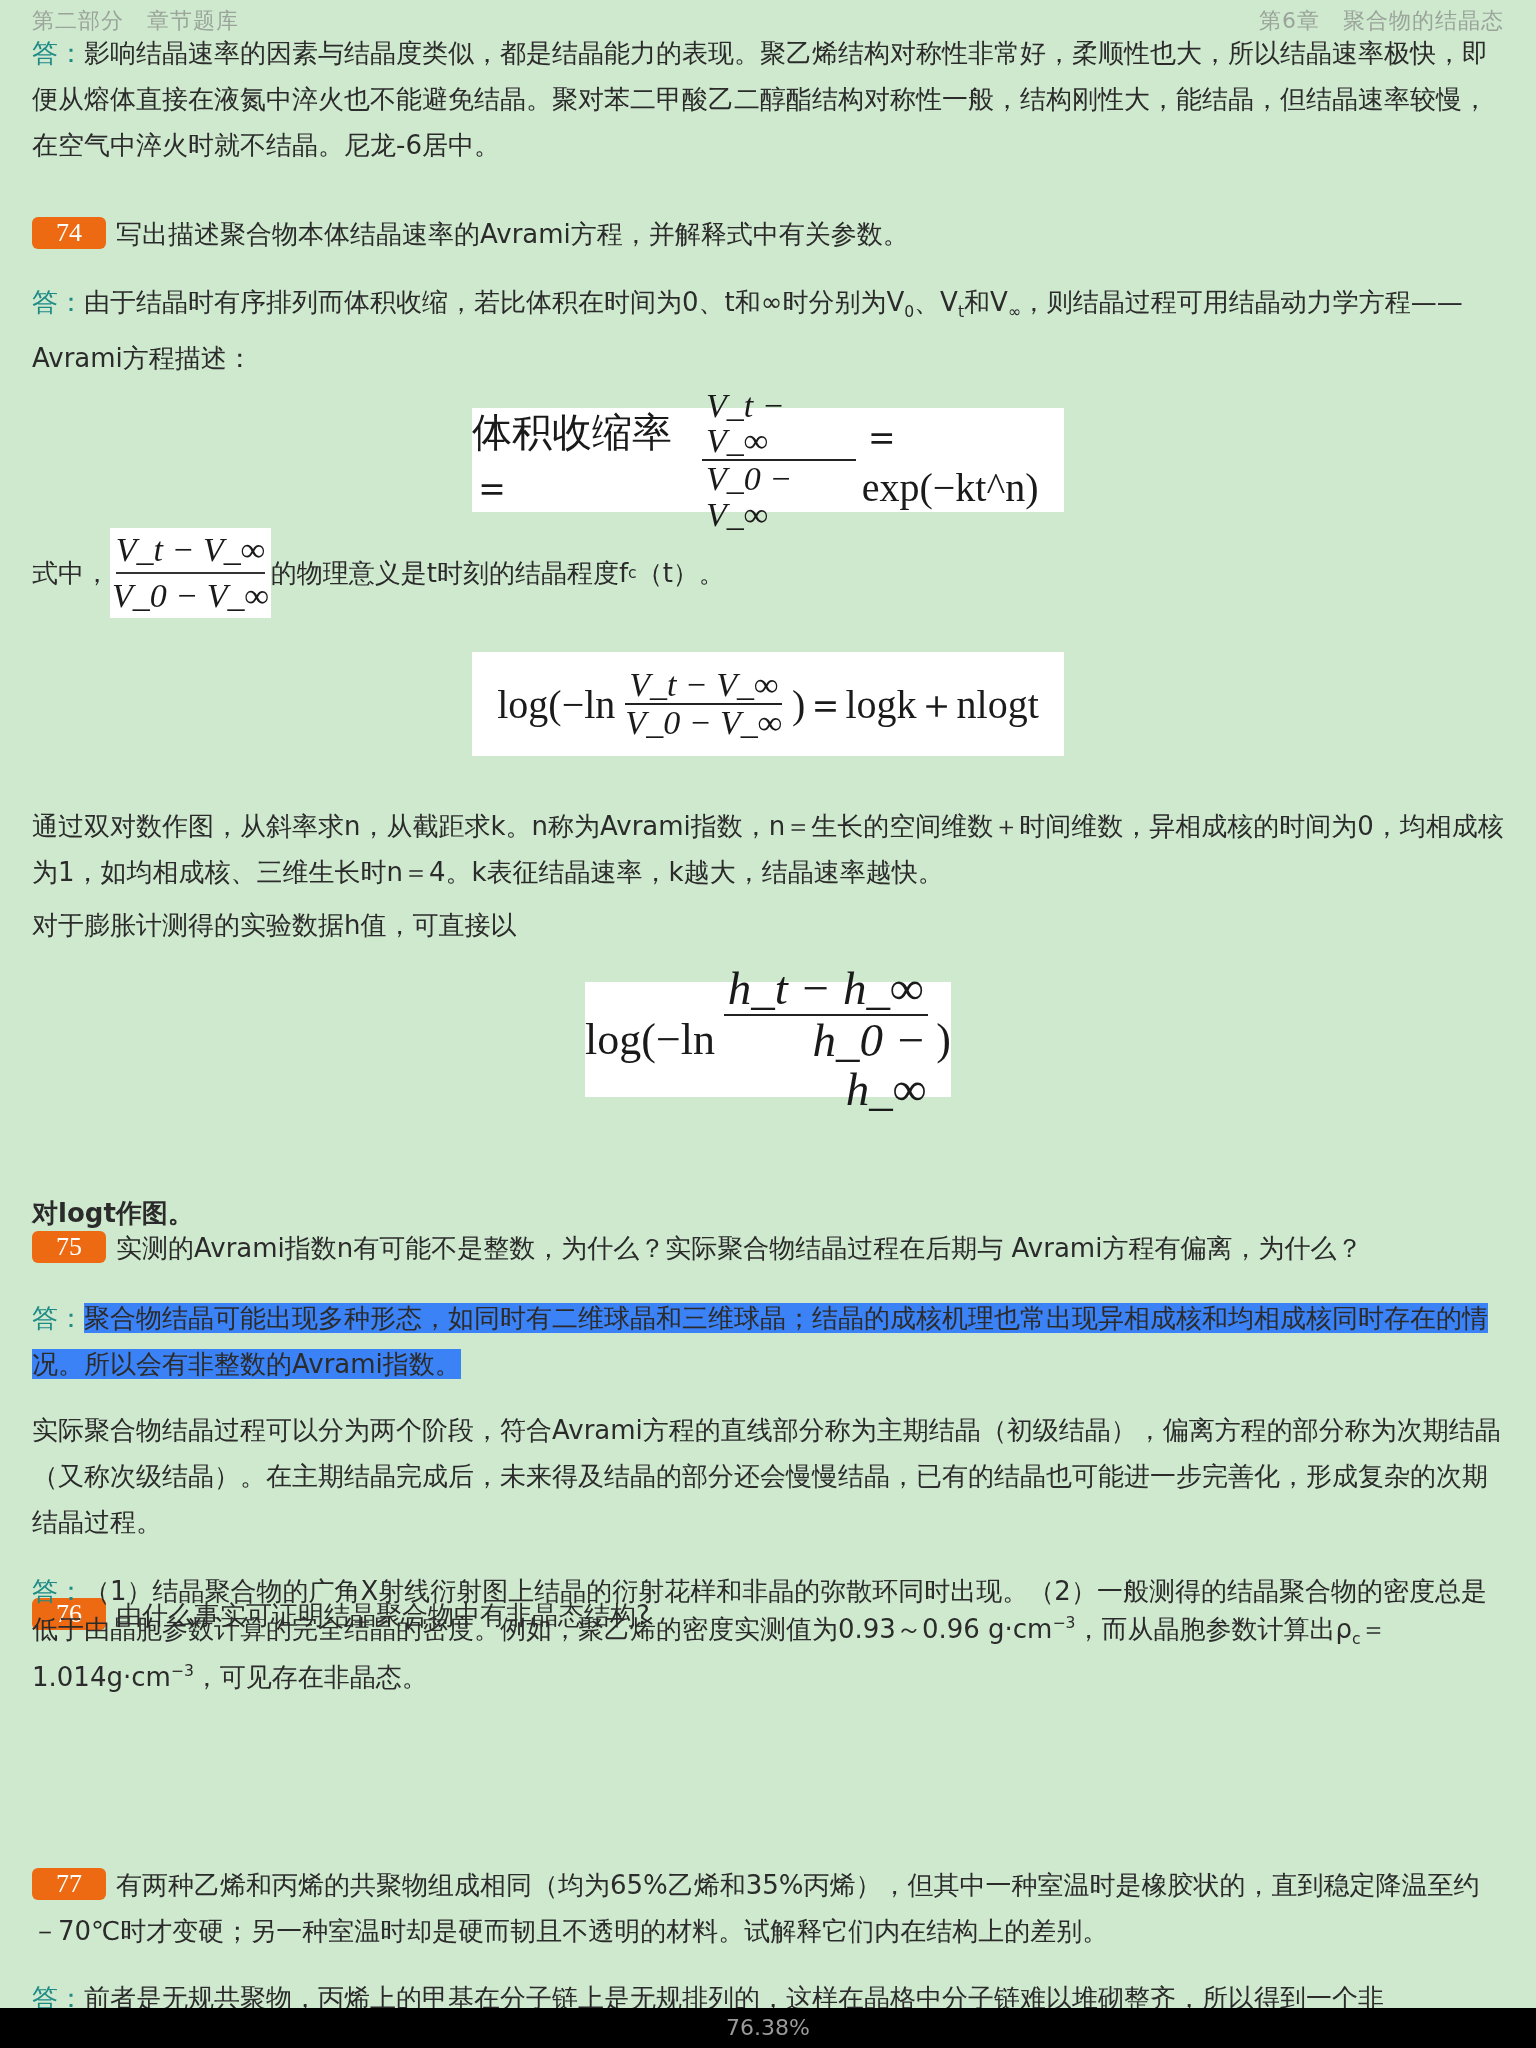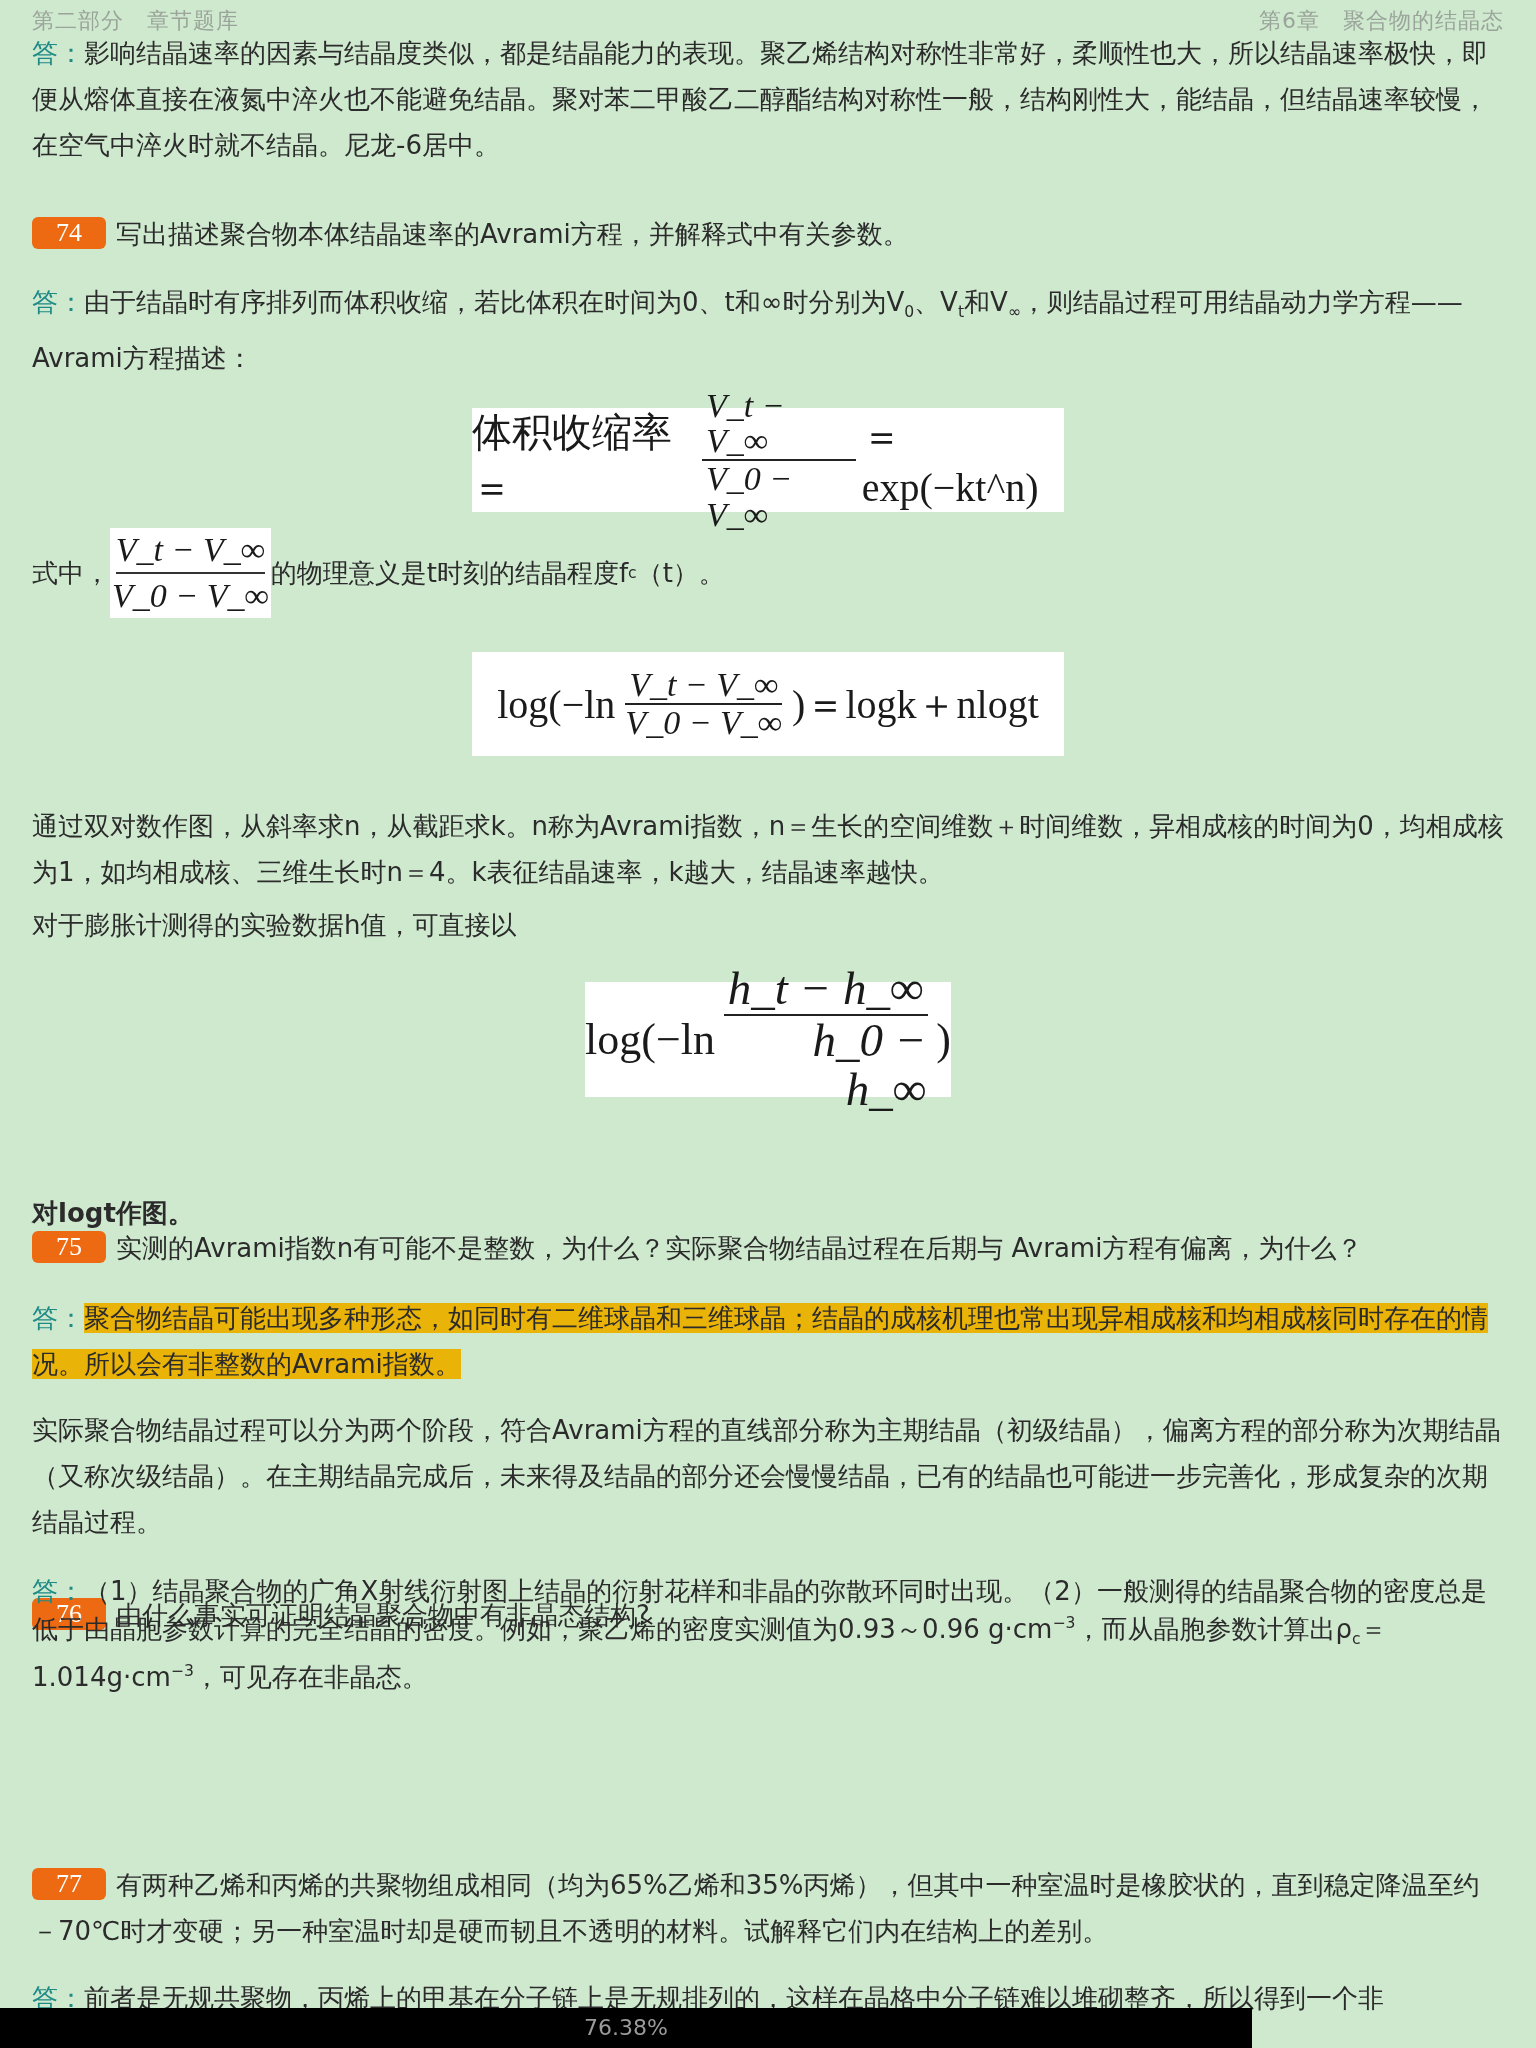--- a/index.html
+++ b/index.html
@@ -20,39 +20,39 @@
     font-size:26px; line-height:46px; margin:0;
     font-family:"DejaVu Sans", sans-serif;
   }
   .ans { color:#1e8a86; }
   .q-badge {
     display:inline-block; background:#ee6a12; color:#fff;
     border-radius:6px; font-family:"Liberation Serif", serif;
     font-size:26px; line-height:32px; padding:0 24px; margin-right:10px;
     vertical-align:2px;
   }
-  .hl { background:#eab308; }
+  .hl { background:#3b82f6; }
   .formula {
     position:absolute; background:#fff; display:flex; align-items:center; justify-content:center;
     font-family:"Liberation Serif", serif; color:#1a1a1a;
   }
   .frac { display:inline-flex; flex-direction:column; align-items:center; vertical-align:middle; margin:0 6px; }
   .frac .num { border-bottom:2px solid #222; padding:0 4px; line-height:1.05; }
   .frac .den { padding:0 4px; line-height:1.05; }
   .it { font-style:italic; }
   sub, sup { font-size:60%; }
   .inline-frac {
     display:inline-flex; flex-direction:column; align-items:center; background:#fff;
     font-family:"Liberation Serif", serif; font-size:34px; vertical-align:middle;
     padding:0 2px; color:#1a1a1a;
   }
   .inline-frac .num { border-bottom:2px solid #333; line-height:44px; }
   .inline-frac .den { line-height:44px; }
   .bottom-bar {
-    position:absolute; left:0; bottom:0; width:1252px; height:40px; background:#000;
+    position:absolute; left:0; bottom:0; width:1536px; height:40px; background:#000;
     color:#9a9a9a; font-size:22px; text-align:center; line-height:40px;
     font-family:"DejaVu Sans", sans-serif;
   }
 </style>
 </head>
 <body>
 
 <div class="header-left">第二部分　章节题库</div>
 <div class="header-right">第6章　聚合物的结晶态</div>
 

